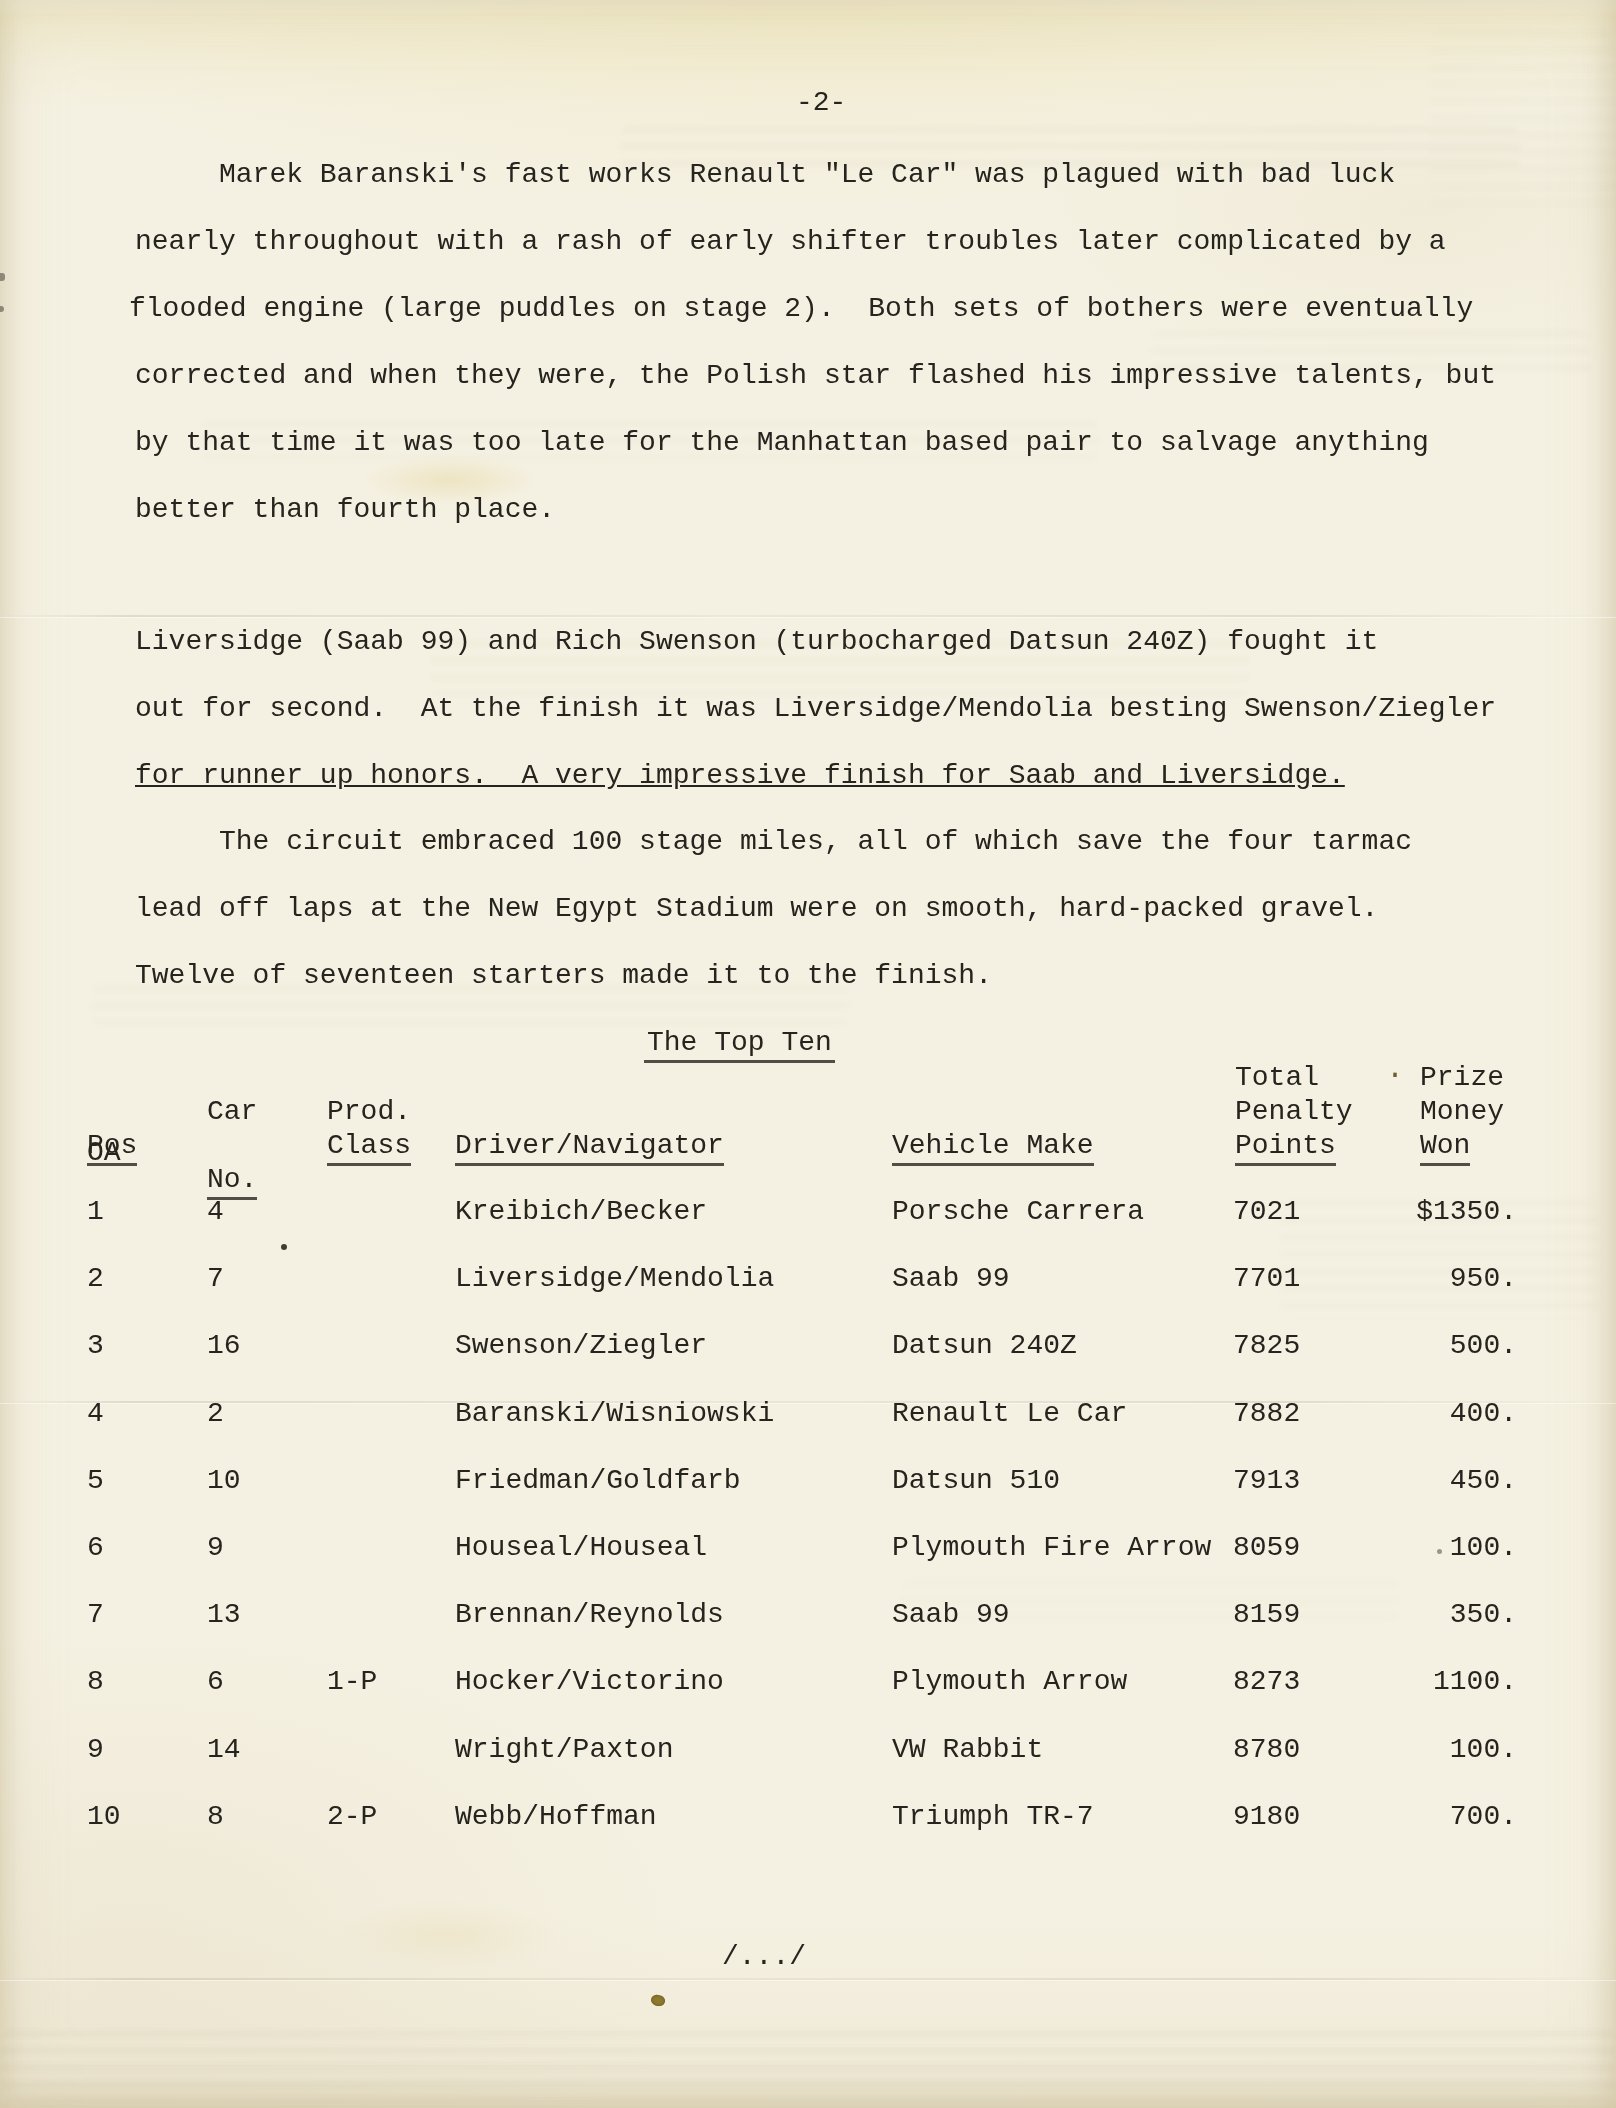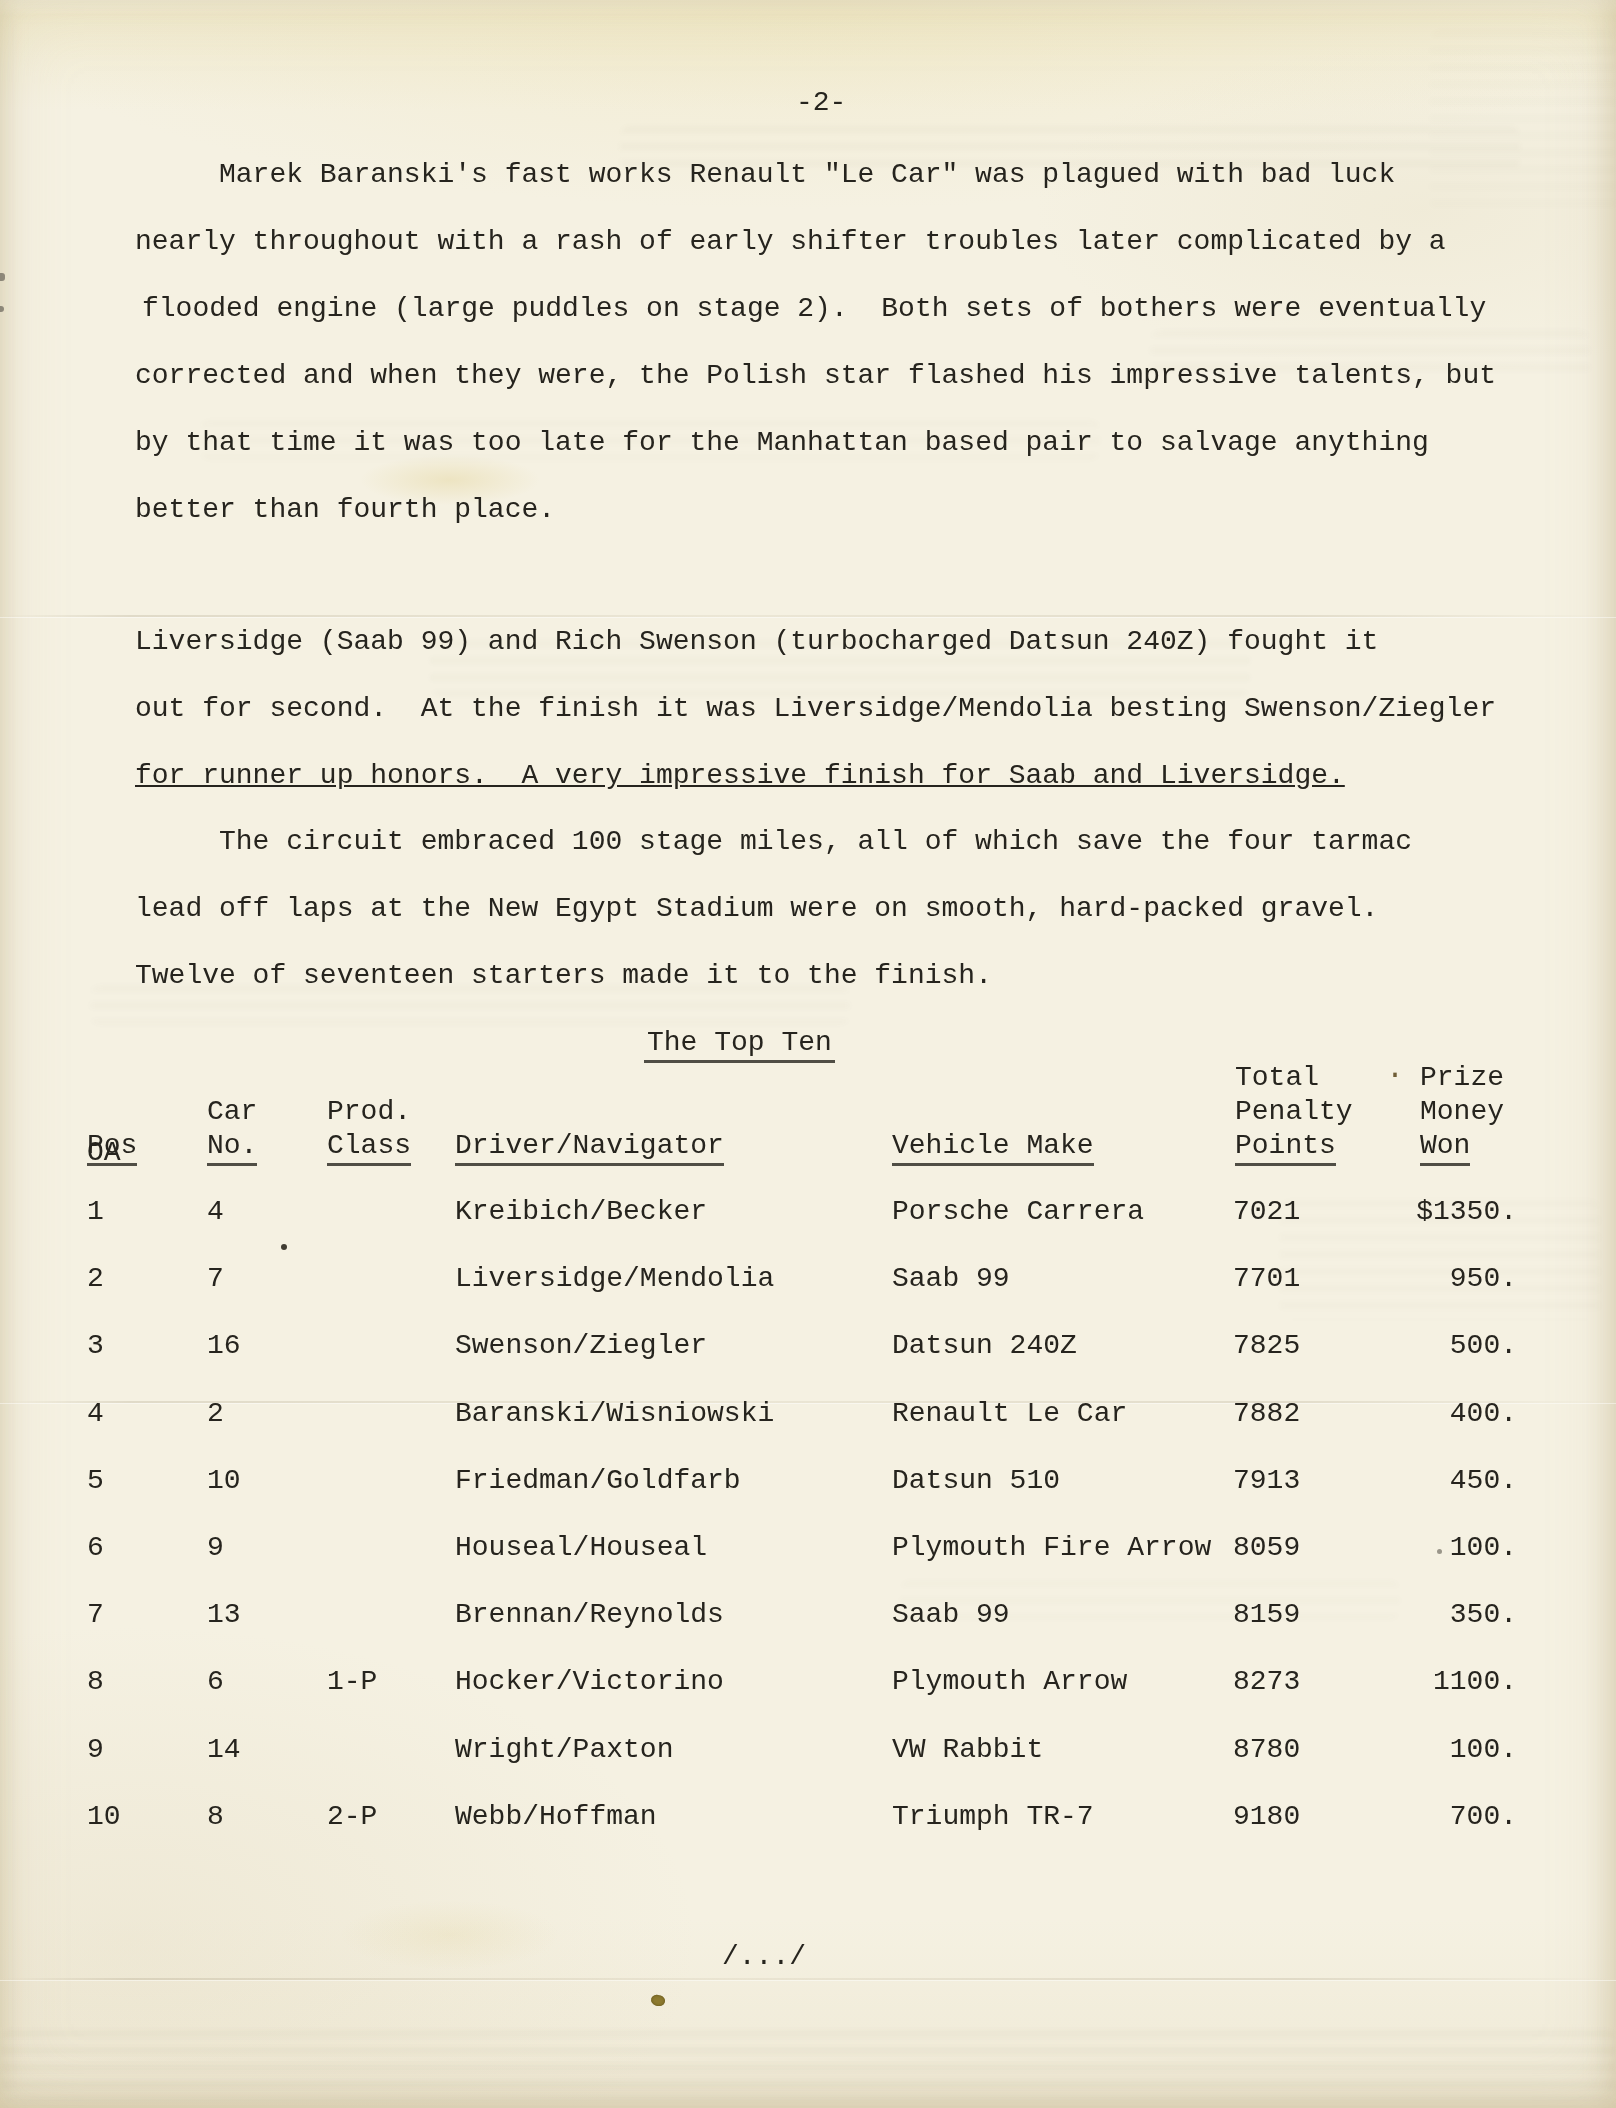--- a/index.html
+++ b/index.html
@@ -71,21 +71,21 @@
   <div class="olive-dot" style="left:651px;top:1995px;width:14px;height:11px;"></div>
   <div class="speck" style="left:281px;top:1244px;width:6px;height:6px;"></div>
   <div class="speck" style="left:1437px;top:1549px;width:5px;height:5px;opacity:.5;"></div>
   <div class="edge-mark" style="top:273px;width:5px;height:8px;"></div>
   <div class="edge-mark" style="top:306px;width:4px;height:6px;"></div>
 
   <div class="line" style="left:796px;top:88px;">-2-</div>
 
   <div class="line" style="left:219px;top:160px;">Marek Baranski's fast works Renault "Le Car" was plagued with bad luck</div>
   <div class="line" style="left:135px;top:227px;">nearly throughout with a rash of early shifter troubles later complicated by a</div>
-  <div class="line" style="left:142px;top:294px;">flooded engine (large puddles on stage 2).  Both sets of bothers were eventually</div>
+  <div class="line" style="left:129px;top:294px;">flooded engine (large puddles on stage 2).  Both sets of bothers were eventually</div>
   <div class="line" style="left:135px;top:361px;">corrected and when they were, the Polish star flashed his impressive talents, but</div>
   <div class="line" style="left:135px;top:428px;">by that time it was too late for the Manhattan based pair to salvage anything</div>
   <div class="line" style="left:135px;top:495px;">better than fourth place.</div>
 
   <div class="line" style="left:135px;top:627px;">Liversidge (Saab 99) and Rich Swenson (turbocharged Datsun 240Z) fought it</div>
   <div class="line" style="left:135px;top:694px;">out for second.  At the finish it was Liversidge/Mendolia besting Swenson/Ziegler</div>
   <div class="line" style="left:135px;top:761px;text-decoration:underline;">for runner up honors.  A very impressive finish for Saab and Liversidge.</div>
 
   <div class="line" style="left:219px;top:827px;">The circuit embraced 100 stage miles, all of which save the four tarmac</div>
   <div class="line" style="left:135px;top:894px;">lead off laps at the New Egypt Stadium were on smooth, hard-packed gravel.</div>
@@ -97,21 +97,21 @@
   <div class="prize-dot" style="left:1386px;top:1060px;">·</div>
   <div class="line" style="left:1420px;top:1063px;">Prize</div>
 
   <div class="line" style="left:87px;top:1097px;margin-top:41px;">OA</div>
   <div class="line" style="left:207px;top:1097px;">Car</div>
   <div class="line" style="left:327px;top:1097px;">Prod.</div>
   <div class="line" style="left:1235px;top:1097px;">Penalty</div>
   <div class="line" style="left:1420px;top:1097px;">Money</div>
 
   <div class="line" style="left:87px;top:1131px;"><span class="u">Pos</span></div>
-  <div class="line" style="left:207px;top:1131px;"><span class="u">No.</span></div>
+  <div class="line" style="left:207px;top:1165px;"><span class="u">No.</span></div>
   <div class="line" style="left:327px;top:1131px;"><span class="u">Class</span></div>
   <div class="line" style="left:455px;top:1131px;"><span class="u">Driver/Navigator</span></div>
   <div class="line" style="left:892px;top:1131px;"><span class="u">Vehicle Make</span></div>
   <div class="line" style="left:1235px;top:1131px;"><span class="u">Points</span></div>
   <div class="line" style="left:1420px;top:1131px;"><span class="u">Won</span></div>
 
   <div class="trow" style="top:1197px;">
     <span class="cell c-pos">1</span>
     <span class="cell c-car">4</span>
     <span class="cell c-class"></span>

